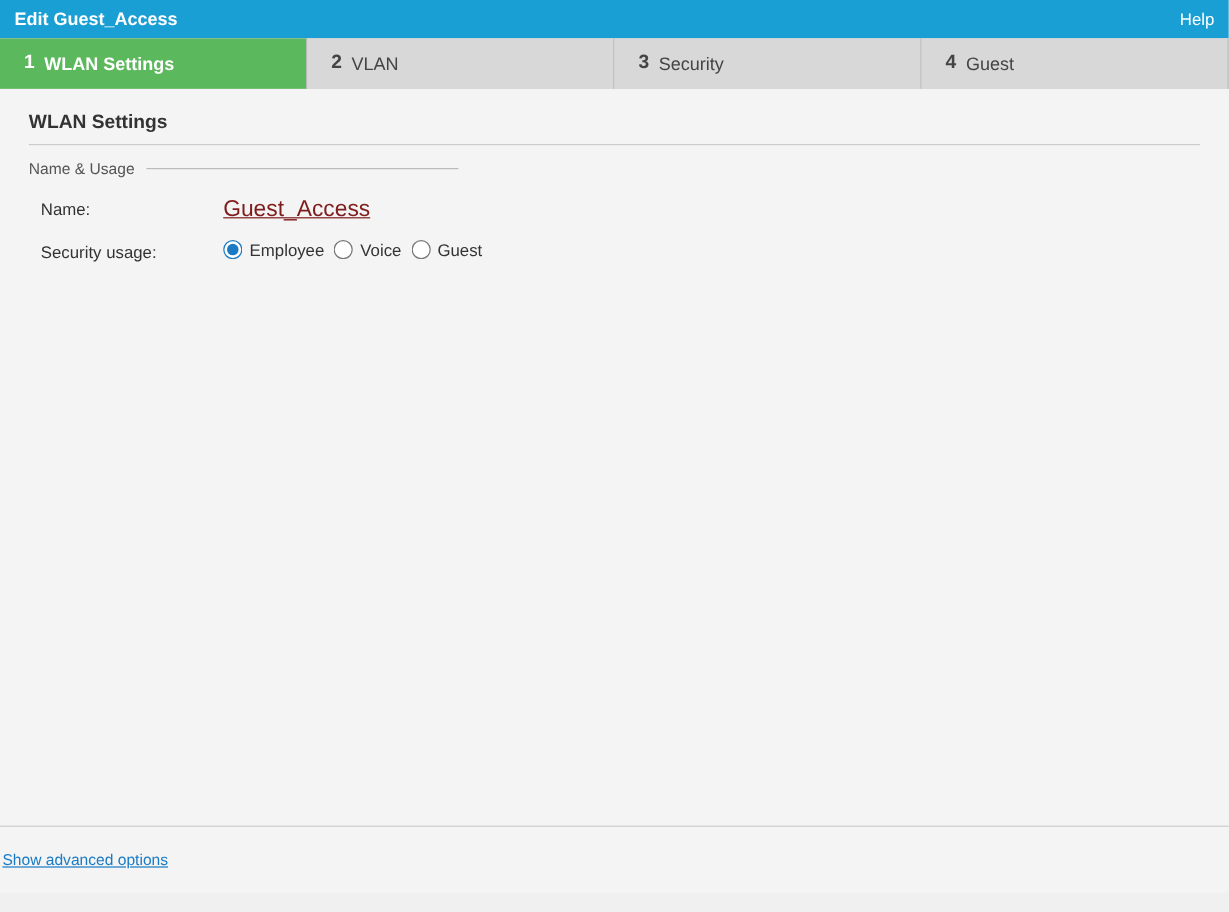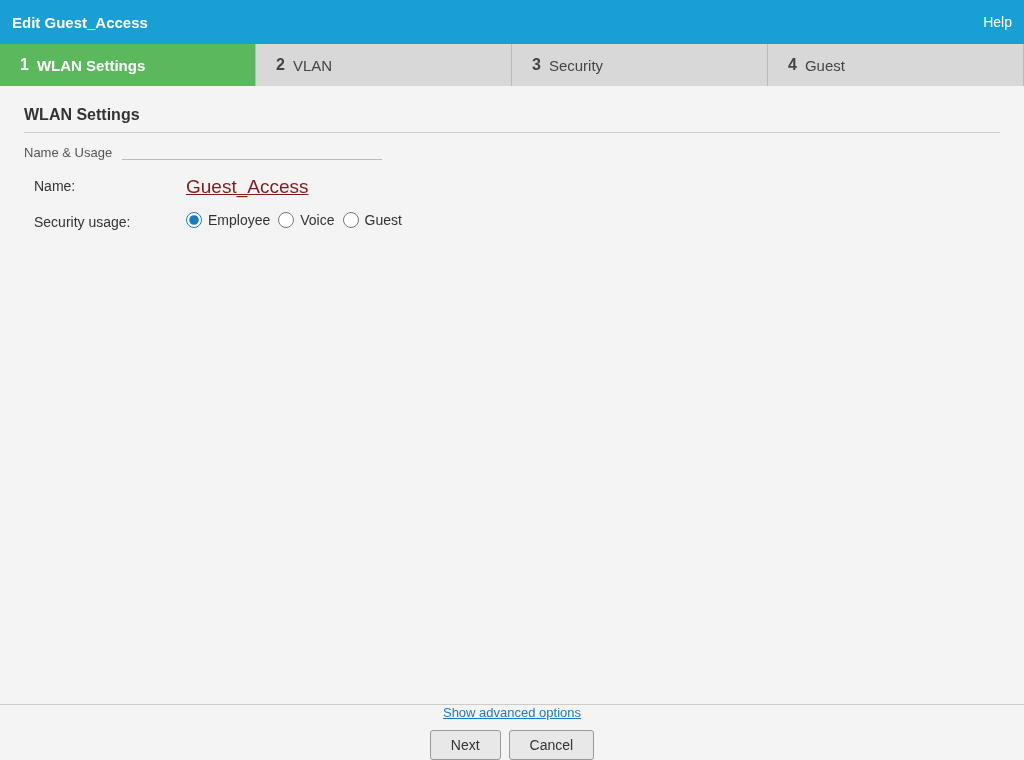--- a/index.html
+++ b/index.html
@@ -10,21 +10,21 @@
       width: 1024px;
       height: 760px;
       overflow: hidden;
     }
 
     
     .title-bar {
       background: #1a9fd4;
       color: white;
       padding: 0 12px;
-      height: 44px;
+      height: 32px;
       display: flex;
       align-items: center;
       justify-content: space-between;
     }
     .title-bar-title {
       font-size: 15px;
       font-weight: bold;
     }
     .title-bar-help {
       color: #fff;
@@ -79,21 +79,21 @@
       font-weight: bold;
       color: #333;
       margin-bottom: 12px;
       padding-bottom: 8px;
       border-bottom: 1px solid #ccc;
     }
 
     
     .group-label {
       display: flex;
-      align-items: flex-end;
+      align-items: center;
       margin-bottom: 16px;
       margin-top: 10px;
     }
     .group-label-text {
       font-size: 13px;
       color: #555;
       margin-right: 10px;
       white-space: nowrap;
     }
     .group-label-line {
@@ -142,31 +142,30 @@
       cursor: pointer;
     }
     .radio-label {
       font-size: 14px;
       color: #333;
     }
 
     
     .footer {
       position: absolute;
-      bottom: 0;
+      bottom: 16px;
       left: 0;
       right: 0;
       height: 56px;
       background: #f4f4f4;
       border-top: 1px solid #ccc;
       display: flex;
       align-items: center;
       justify-content: space-between;
-      padding: 0 20px;
-      flex-direction: column;
+      padding: 0 2px;
     }
     .show-advanced {
       color: #1a7bc4;
       text-decoration: underline;
       cursor: pointer;
       font-size: 13px;
       background: none;
       border: none;
     }
     .footer-buttons {
@@ -245,17 +244,13 @@
       <label class="radio-item">
         <input type="radio" name="primaryUsage" style="">
         <span class="radio-label">Guest</span>
       </label>
     </div>
   </div>
 </div>
 
 <div class="footer">
   <button class="show-advanced">Show advanced options</button>
-  <div class="footer-buttons">
-    <button class="btn btn-primary">Next</button>
-    <button class="btn btn-cancel">Cancel</button>
-  </div>
 </div>
 
 </body></html>

